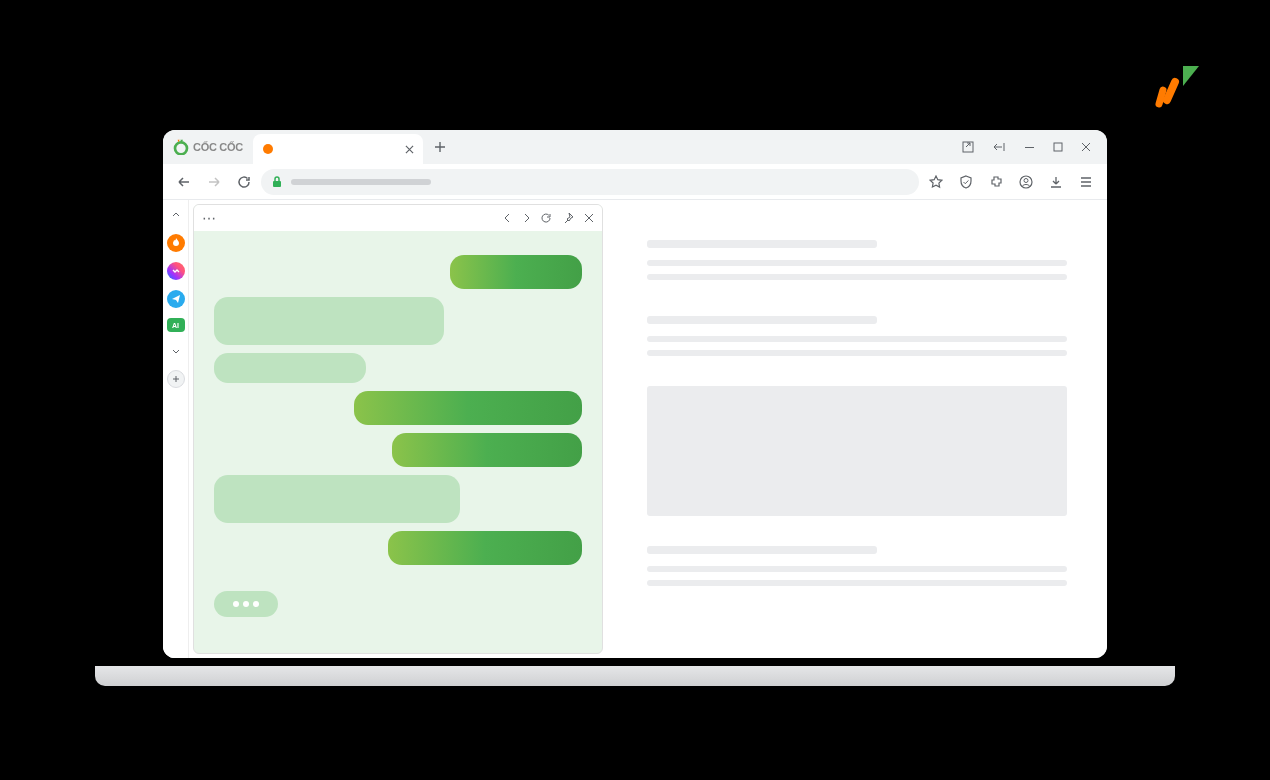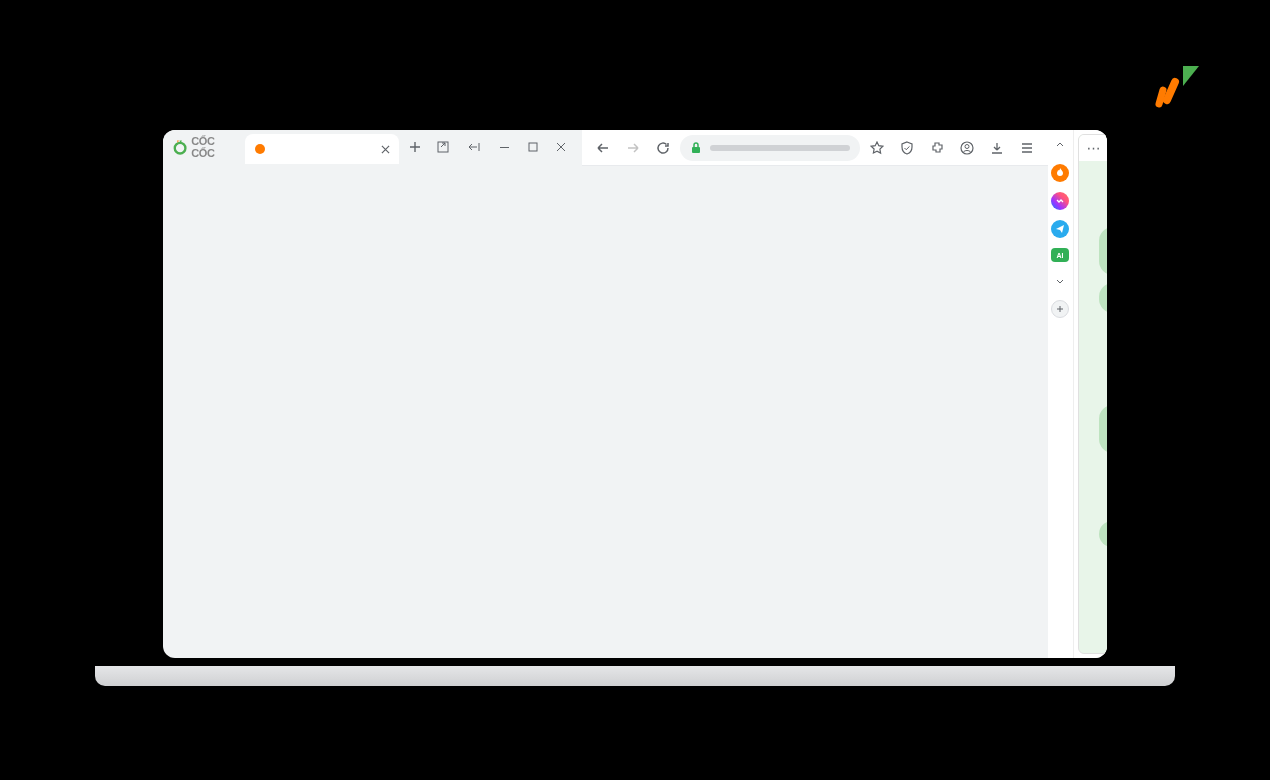--- a/index.html
+++ b/index.html
@@ -4,21 +4,21 @@
 <style>
 * { margin: 0; padding: 0; box-sizing: border-box; }
 body { background: #000; width: 1270px; height: 780px; position: relative; font-family: -apple-system, BlinkMacSystemFont, "Segoe UI", sans-serif; overflow: hidden; }
 
 
 .spark { position: absolute; top: 60px; right: 65px; width: 60px; height: 50px; pointer-events: none; }
 
 
 .laptop { position: absolute; top: 122px; left: 155px; width: 960px; height: 564px; }
 .bezel { position: absolute; top: 0; left: 0; width: 960px; height: 544px; background: #000; border-radius: 20px; padding: 8px; }
-.screen { width: 100%; height: 100%; background: #F1F3F4; border-radius: 12px; overflow: hidden; display: flex; flex-direction: row; }
+.screen { width: 100%; height: 100%; background: #F1F3F4; border-radius: 12px; overflow: hidden; display: flex; flex-direction: column; }
 .base { position: absolute; bottom: 0; left: -60px; width: 1080px; height: 20px; background: linear-gradient(#e5e6e8, #cfd0d2); border-radius: 0 0 10px 10px; }
 
 
 .titlebar { height: 34px; display: flex; align-items: center; gap: 6px; padding: 0 6px; background: #F1F3F4; }
 .logo-wrap { display: flex; align-items: center; gap: 4px; padding: 0 4px; }
 .logo { width: 16px; height: 16px; display: block; }
 .logo-word { font-size: 11px; font-weight: 700; color: #888; letter-spacing: -0.3px; }
 .tab { display: flex; align-items: center; gap: 8px; background: #fff; border-radius: 8px 8px 0 0; height: 30px; margin-top: 4px; padding: 0 8px 0 10px; width: 170px; }
 .tab .favicon { width: 10px; height: 10px; border-radius: 50%; background: #FF7B00; }
 .tab .title-ph { flex: 1; height: 3px; }

